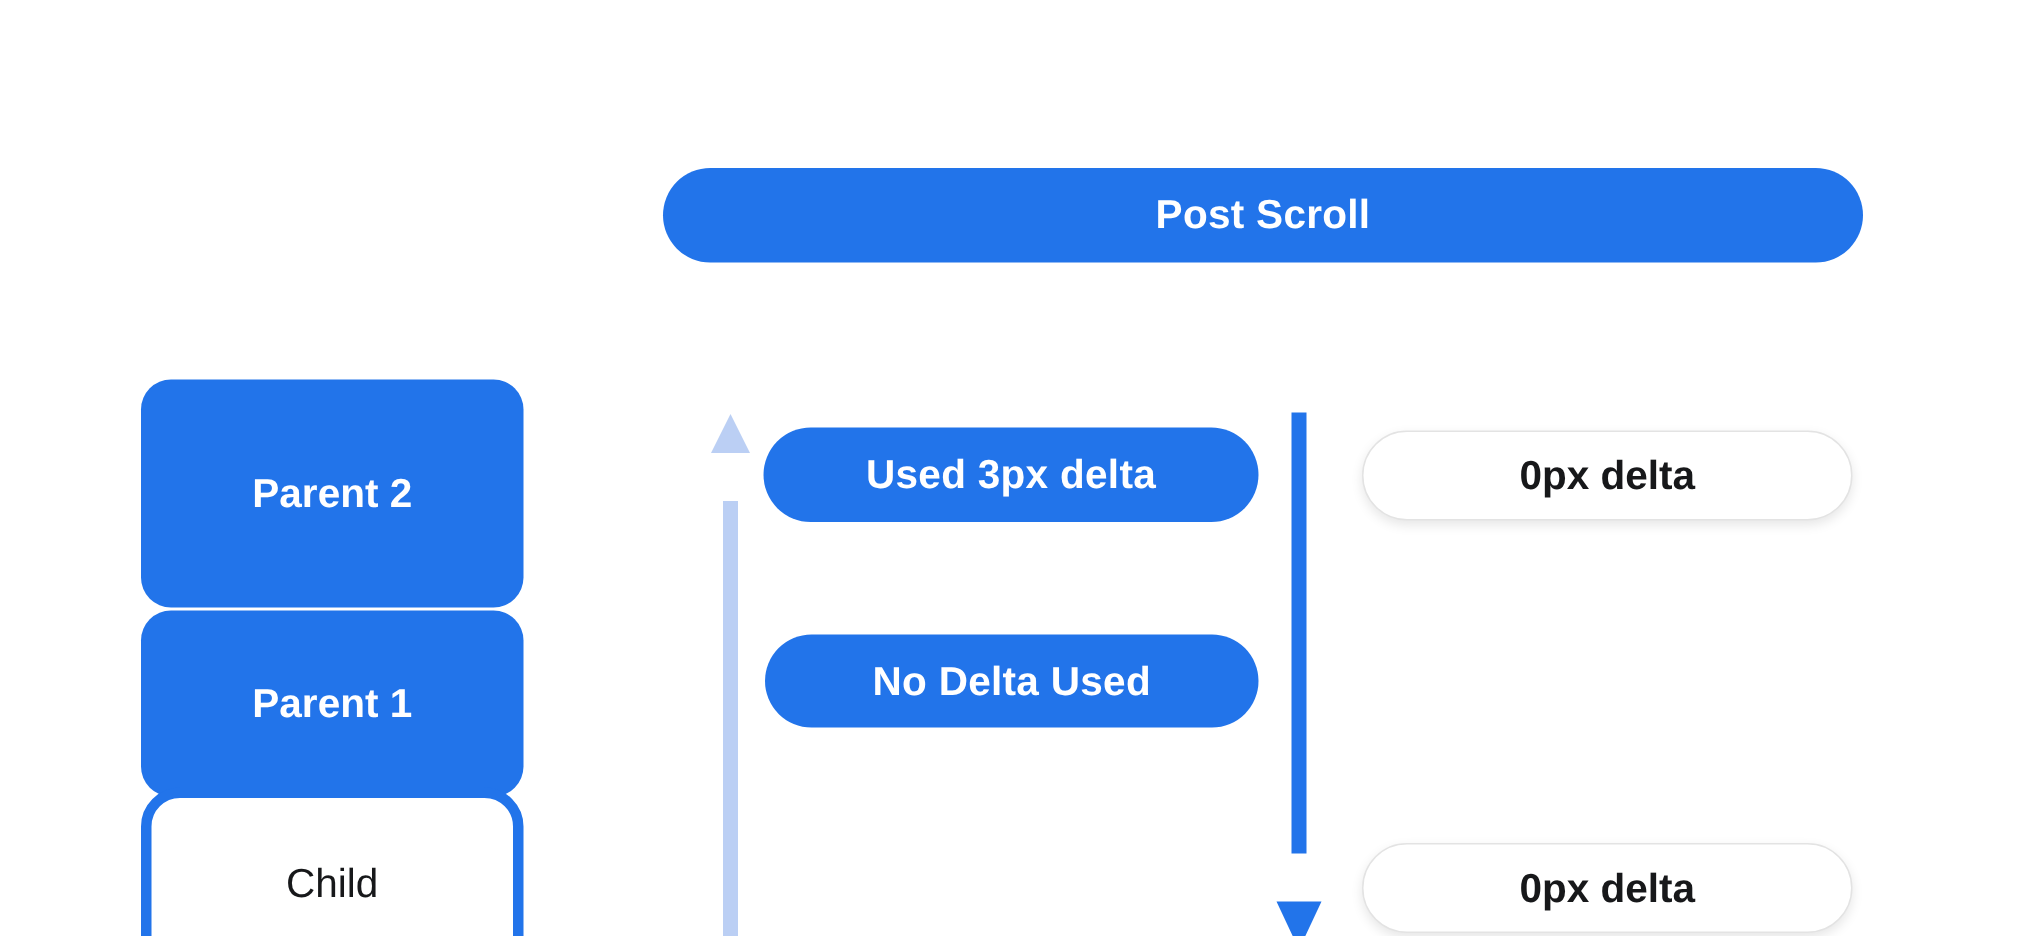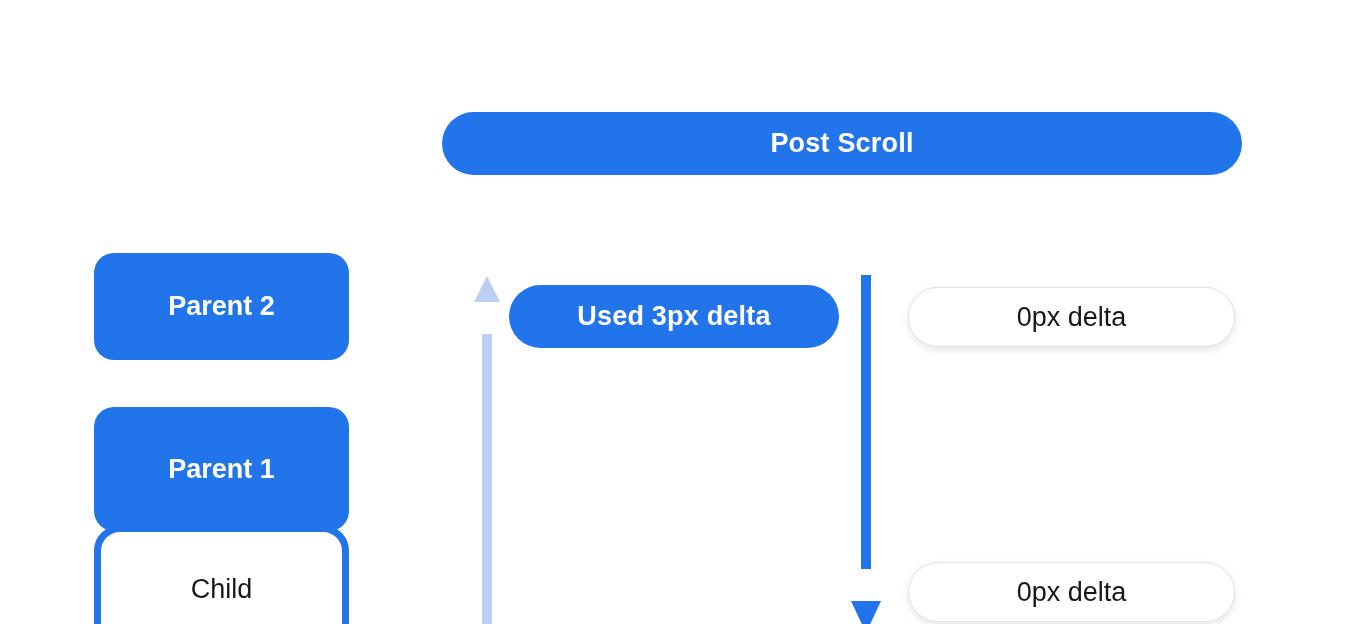--- a/index.html
+++ b/index.html
@@ -35,21 +35,21 @@
   }
 
   
   .box {
     left: 30px; width: 255px;
     background: var(--blue);
     border-radius: 20px;
     color: var(--text-light);
     font-size: 27px; font-weight: 700;
   }
-  .box.parent-2 { top: 189px; height: 107px; }
+  .box.parent-2 { top: 189px; height: 152px; }
   .box.parent-1 { top: 343px; height: 124px; }
   .box.child {
     top: 461px; height: 129px;
     background: var(--bg);
     border: 7px solid var(--blue);
     border-radius: 26px;
     color: var(--text-dark);
     font-weight: 400;
   }
 
@@ -90,21 +90,21 @@
   .pill-used-3px { left: 445px; top: 221px; width: 330px; height: 63px; }
   .pill-no-delta { left: 446px; top: 359px; width: 329px; height: 62px; }
 
   
   .white-pill {
     background: var(--bg);
     border: 1.5px solid var(--pill-border);
     border-radius: 30px;
     box-shadow: 0 3px 8px rgba(0,0,0,0.10);
     color: var(--text-dark);
-    font-size: 27px; font-weight: 400;
+    font-size: 27px; font-weight: 700;
   }
   .pill-0px-top { left: 844px; top: 223px; width: 327px; height: 60px; }
   .pill-0px-bottom { left: 844px; top: 498px; width: 327px; height: 60px; }
 </style>
 </head>
 <body>
 
 <div class="canvas">
 
   <div class="abs header-pill">
@@ -130,20 +130,23 @@
 
   <div class="abs arrow arrow-down">
     <div class="shaft"></div>
     <div class="head"></div>
   </div>
 
   <div class="abs blue-pill pill-used-3px">
     <span>Used 3px delta</span>
   </div>
 
+  <div class="abs blue-pill pill-no-delta">
+    <span>No Delta Used</span>
+  </div>
 
   <div class="abs white-pill pill-0px-top">
     <span>0px delta</span>
   </div>
 
   <div class="abs white-pill pill-0px-bottom">
     <span>0px delta</span>
   </div>
 
 </div>

